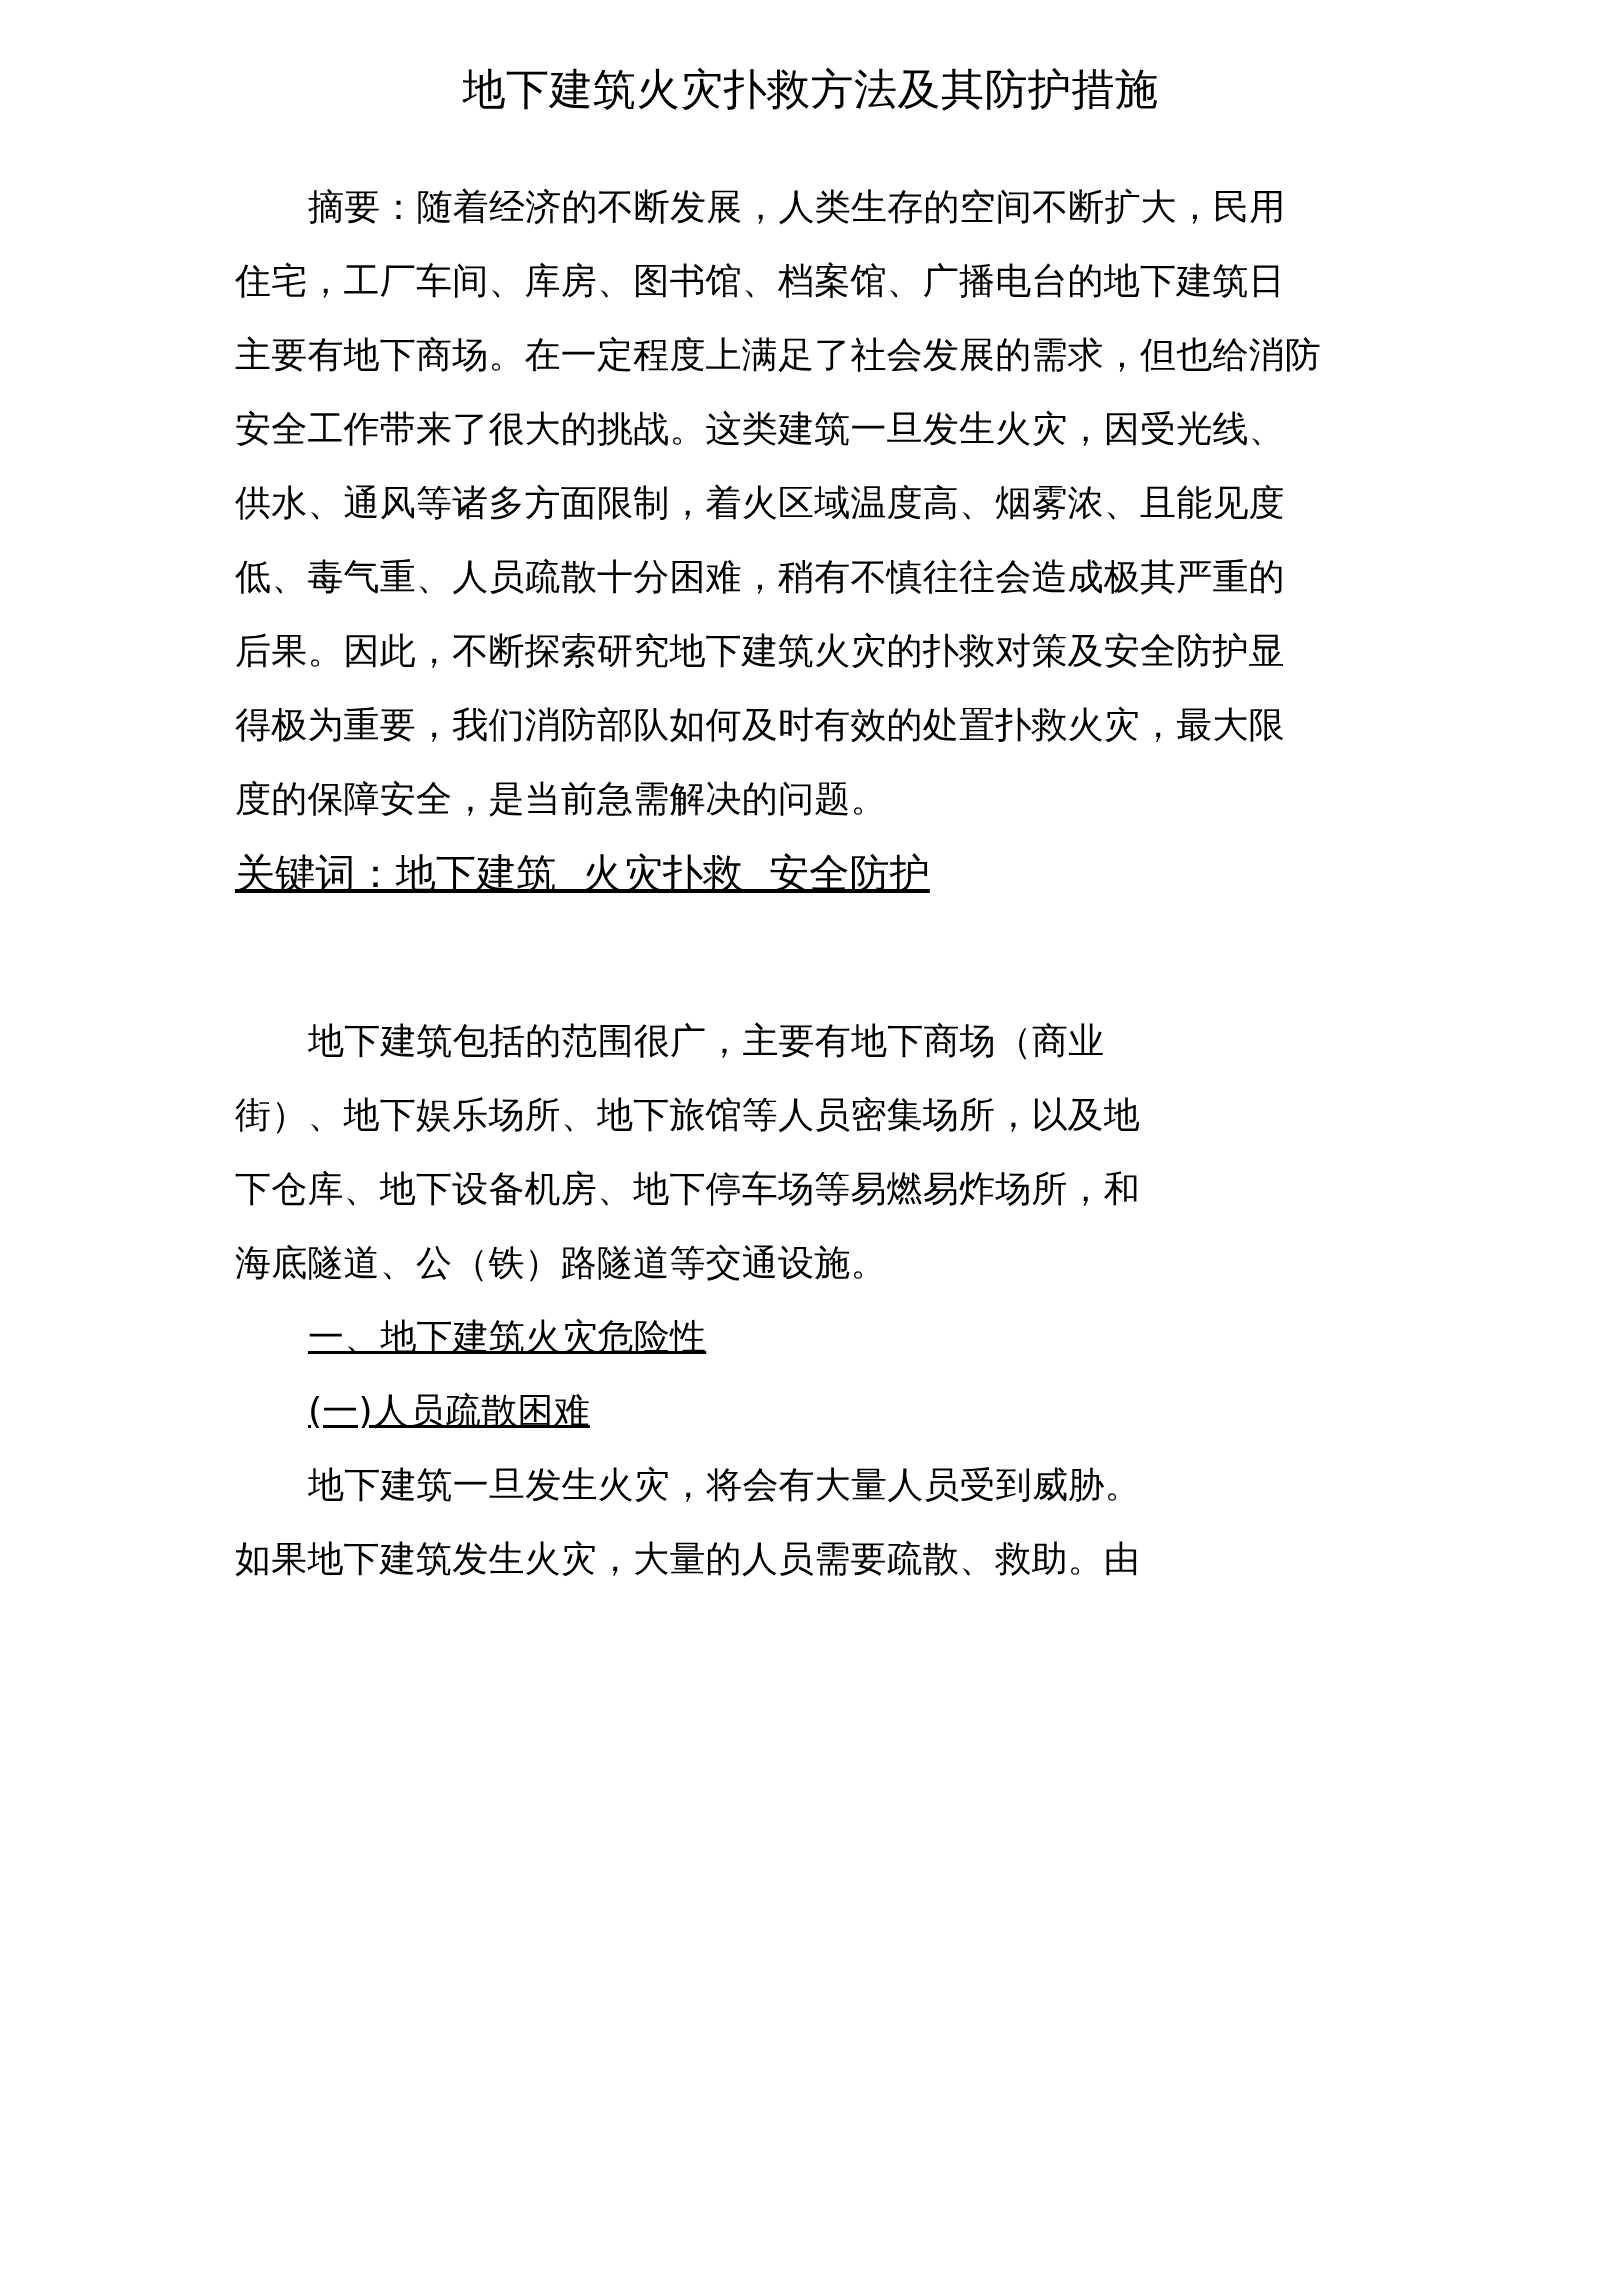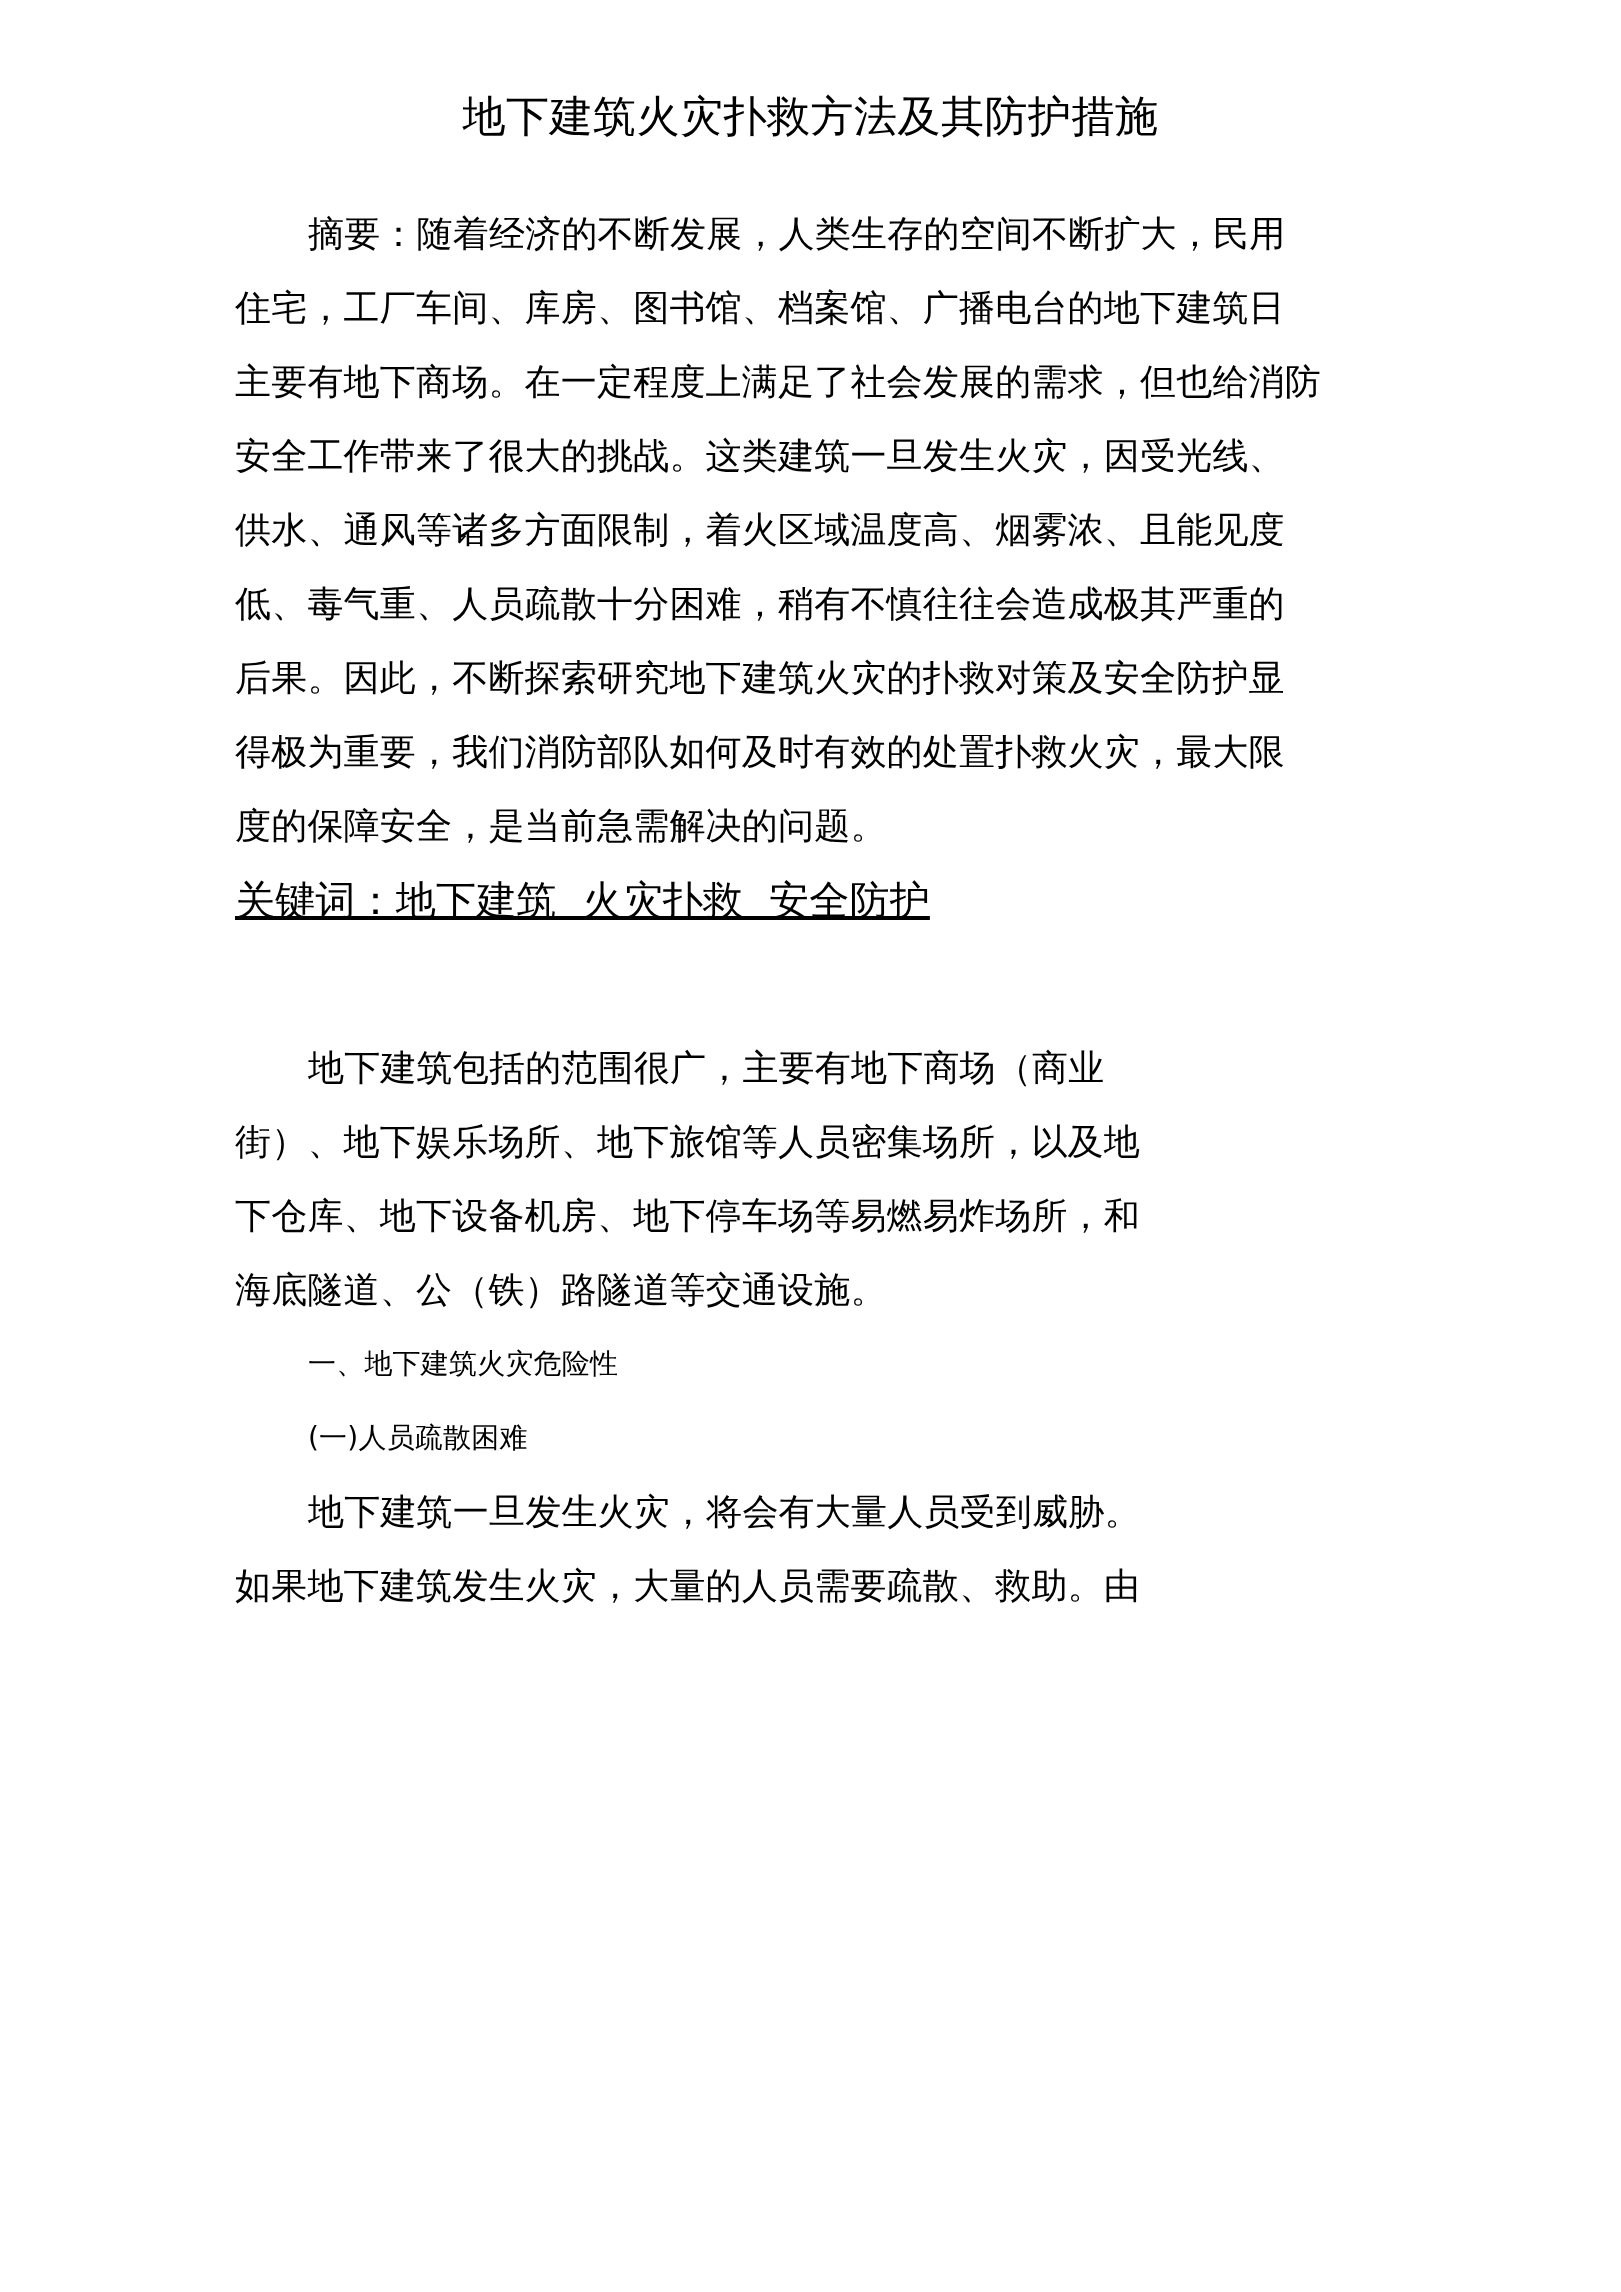--- a/index.html
+++ b/index.html
@@ -12,21 +12,21 @@
     color: #000000;
   }
   .page {
     position: relative;
     width: 1621px;
     height: 2293px;
     background: #ffffff;
     margin: 0 auto;
     overflow: hidden;
     box-sizing: border-box;
-    padding: 90px 235px 0 235px;
+    padding: 63px 235px 0 235px;
   }
   .doc-title {
     text-align: center;
     font-size: 43px;
     line-height: 1.25;
     font-weight: 400;
     letter-spacing: 0.5px;
     margin: 0 0 53px 0;
     white-space: nowrap;
   }
@@ -48,25 +48,26 @@
     line-height: 74px;
     letter-spacing: 0.2px;
     white-space: pre;
     margin: 0;
     text-decoration: underline;
   }
   .spacer-para {
     height: 94px;
   }
   .heading-line {
-    font-size: 28px;
+    font-size: 36px;
     line-height: 74px;
     letter-spacing: 0.2px;
     white-space: pre;
     margin: 0;
+    text-decoration: underline;
   }
   .lead-indent {
     padding-left: 73px;
   }
 </style>
 </head>
 <body>
 
 <div class="page">
 

